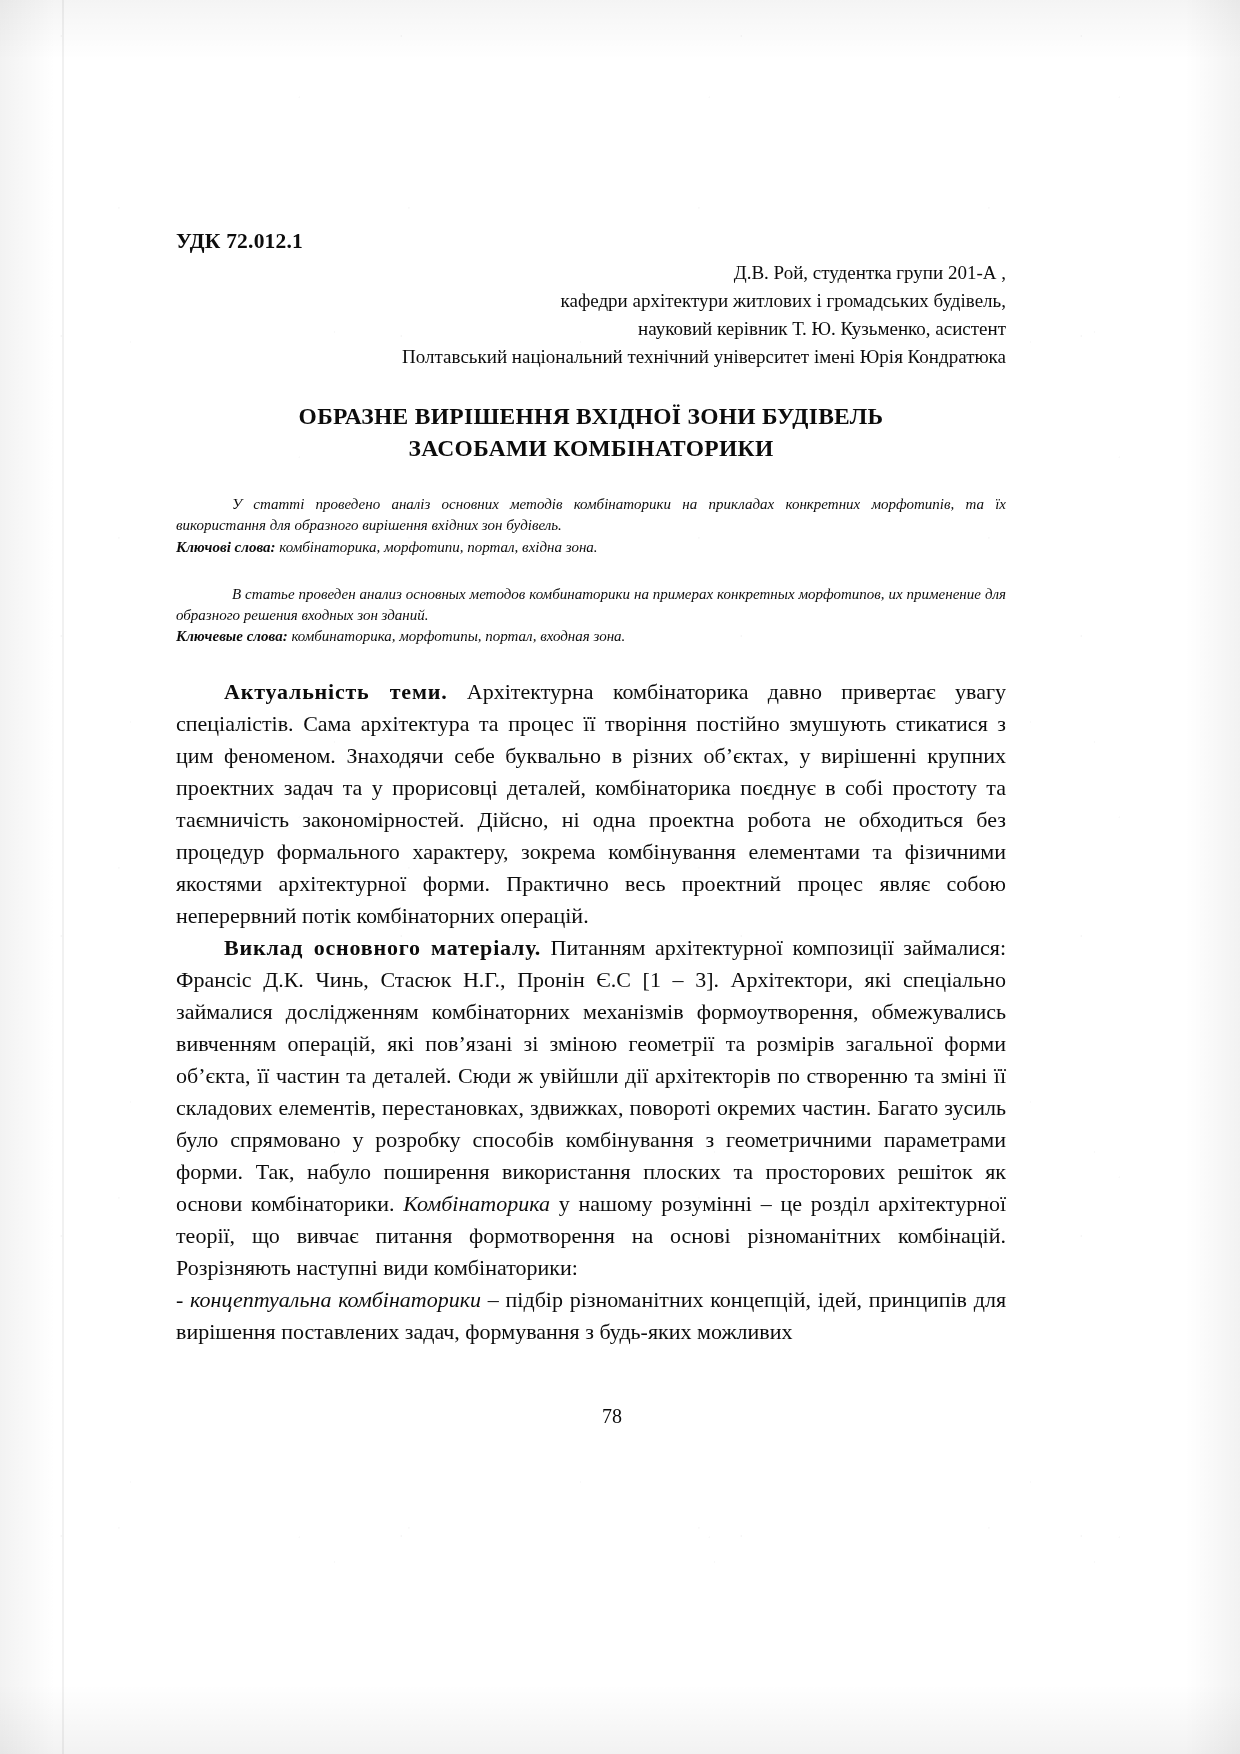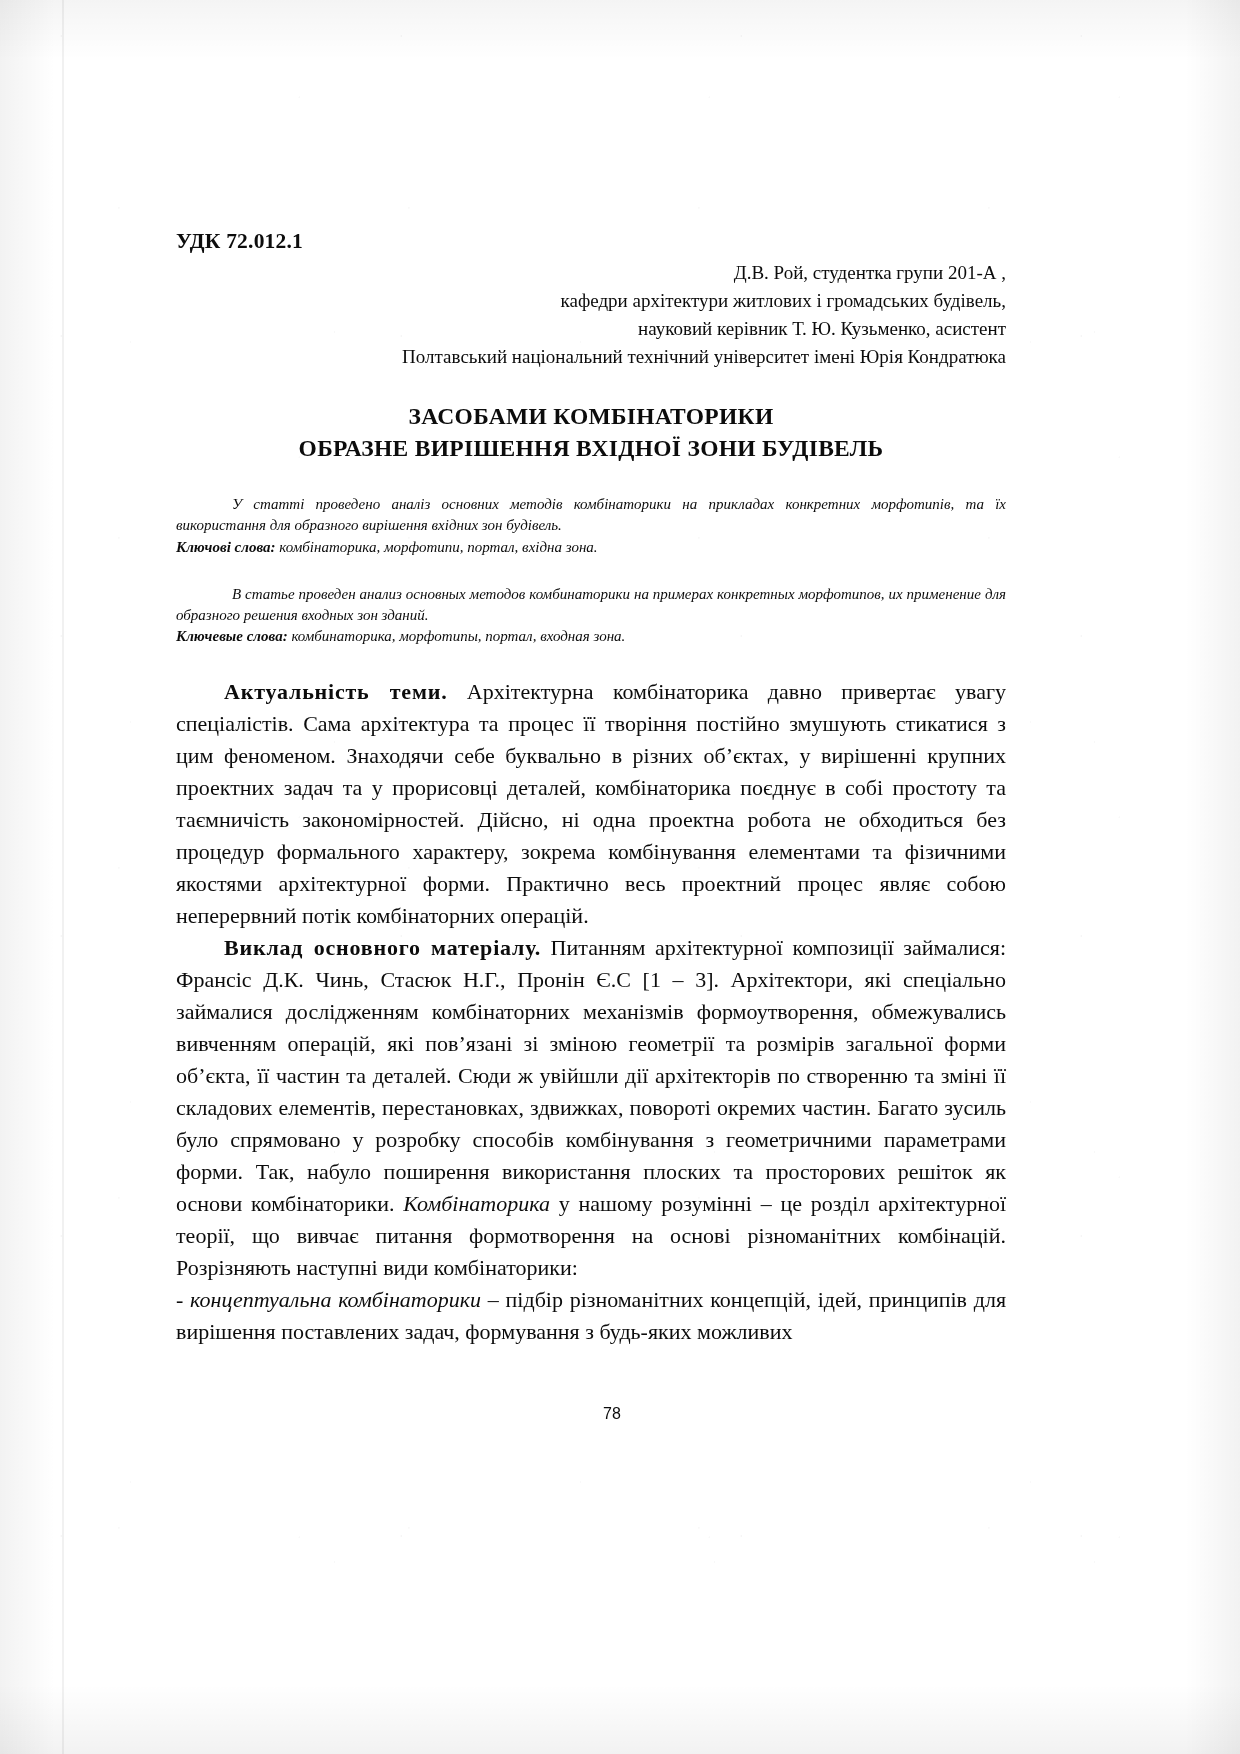--- a/index.html
+++ b/index.html
@@ -116,22 +116,22 @@
   }
   .body .it { font-style: italic; }
   .body p.noindent { text-indent: 0; }
 
   .pageno {
     position: absolute;
     left: 0;
     right: 16px;
     top: 1405px;
     text-align: center;
-    font-family: Liberation Sans, sans-serif;
-    font-size: 16px;
+    font-family: Liberation Serif, serif;
+    font-size: 20px;
     color: #0c0c0c;
   }
 </style>
 </head>
 <body>
 
 <div class="page">
   <div class="gutter"></div>
 
   <div class="content">
@@ -139,22 +139,22 @@
     <div class="udc-row">УДК 72.012.1</div>
 
     <div class="authors">
       <span class="ln">Д.В. Рой, студентка групи 201-А ,</span>
       <span class="ln">кафедри архітектури житлових і громадських будівель,</span>
       <span class="ln">науковий керівник Т. Ю. Кузьменко, асистент</span>
       <span class="ln">Полтавський національний технічний університет імені Юрія Кондратюка</span>
     </div>
 
     <div class="title">
+      <span class="ln">ОБРАЗНЕ ВИРІШЕННЯ ВХІДНОЇ ЗОНИ БУДІВЕЛЬ</span>
       <span class="ln">ЗАСОБАМИ КОМБІНАТОРИКИ</span>
-      <span class="ln">ОБРАЗНЕ ВИРІШЕННЯ ВХІДНОЇ ЗОНИ БУДІВЕЛЬ</span>
     </div>
 
     <div class="abstract">
       <p class="indent">У статті проведено аналіз основних методів комбінаторики на прикладах конкретних морфотипів, та їх використання для образного вирішення вхідних зон будівель.</p>
       <p class="kw"><b>Ключові слова:</b><span> комбінаторика, морфотипи, портал, вхідна зона.</span></p>
     </div>
 
     <div class="abstract gap-ru">
       <p class="indent">В статье проведен анализ основных методов     комбинаторики на примерах конкретных  морфотипов, их применение для образного решения входных зон  зданий.</p>
       <p class="kw"><b>Ключевые слова:</b><span> комбинаторика, морфотипы, портал, входная зона.</span></p>

